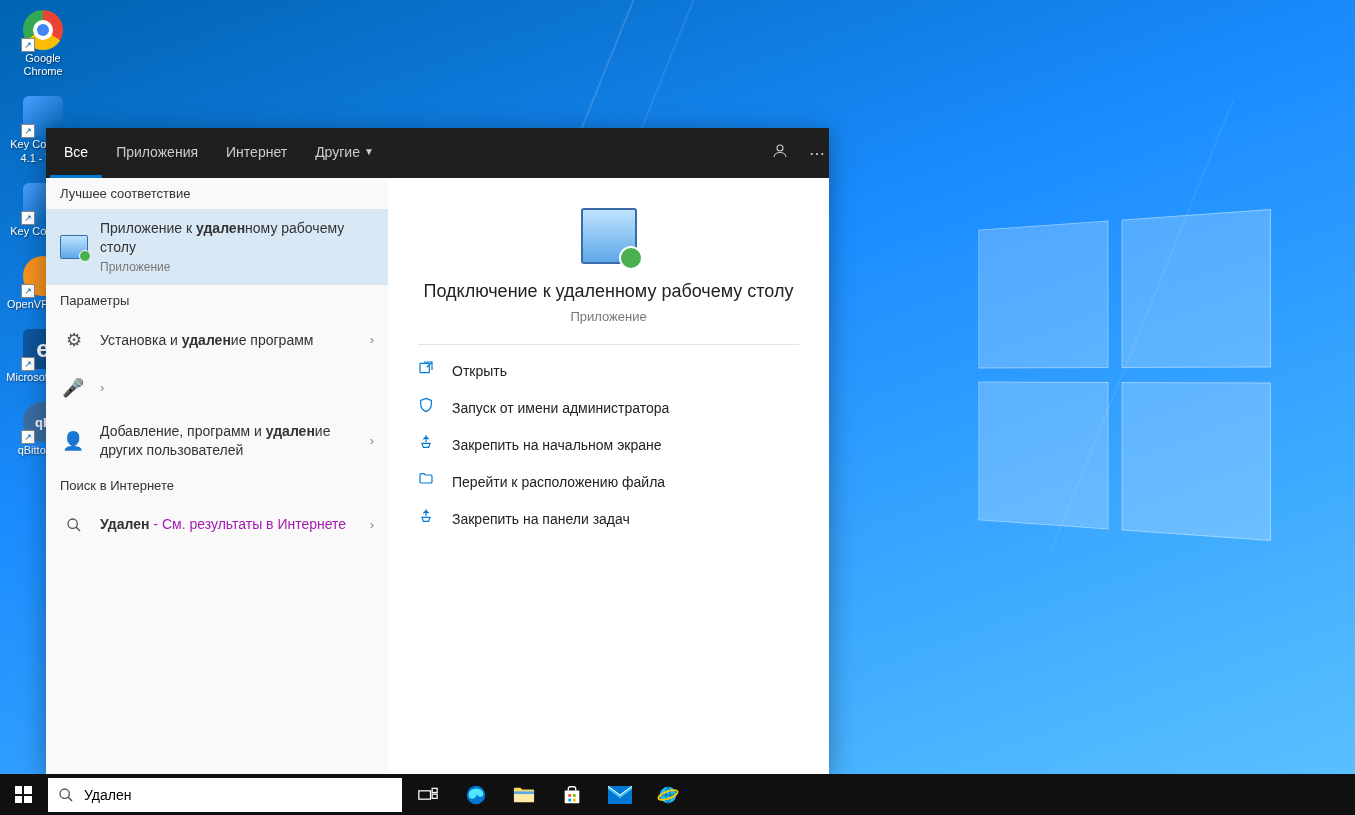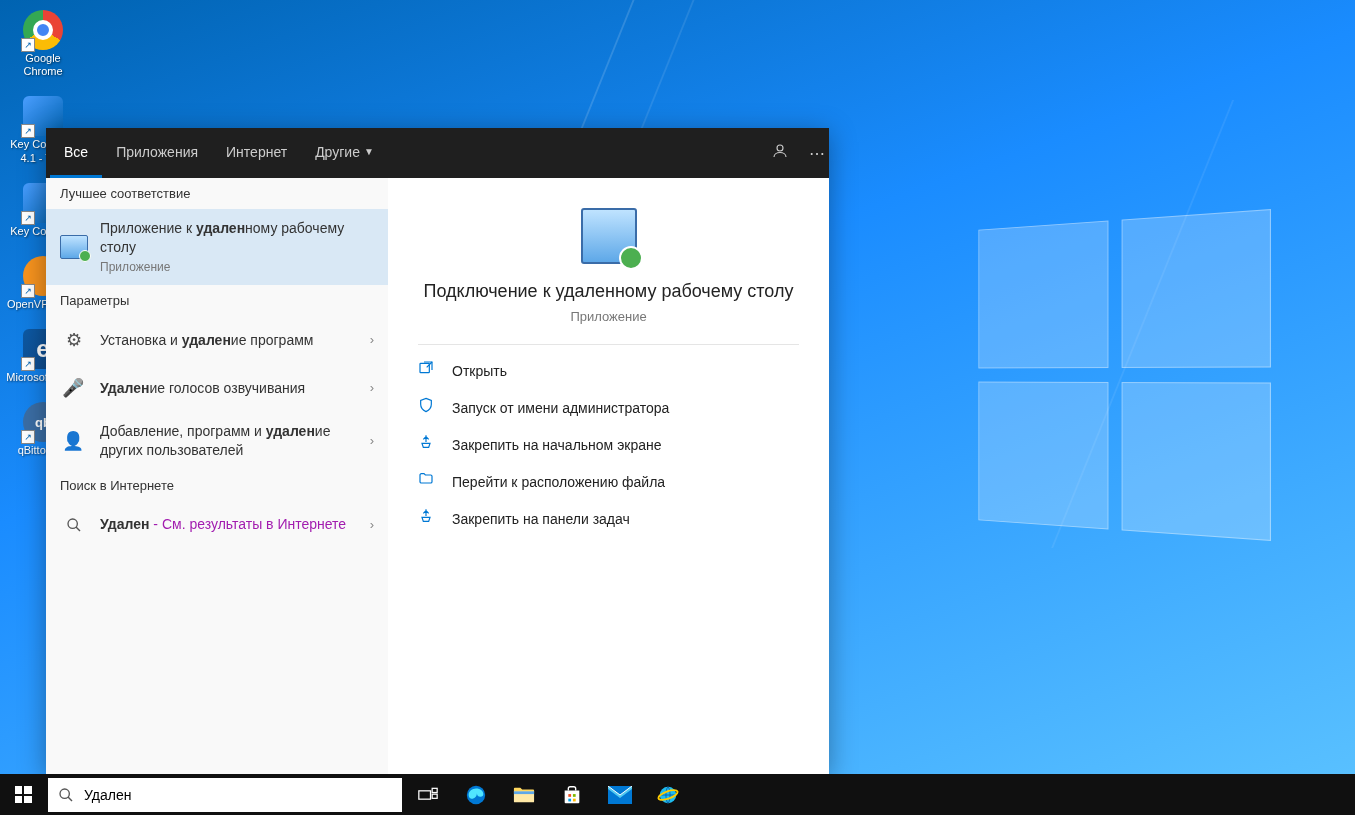--- a/index.html
+++ b/index.html
@@ -161,21 +161,20 @@
       </div>
 
       <div class="sp-section-header">Параметры</div>
       <div class="sp-item">
         <div class="item-icon">⚙</div>
         <div class="item-text"><span>Установка и </span><span class="highlight">удален</span><span>ие программ</span></div>
         <div class="chevron">›</div>
       </div>
       <div class="sp-item">
         <div class="item-icon">🎤</div>
-        <div class="item-text"><span class="highlight">Удален</span><span>ие голосов озвучивания</span></div>
         <div class="chevron">›</div>
       </div>
       <div class="sp-item">
         <div class="item-icon">👤</div>
         <div class="item-text"><span>Добавление, программ и </span><span class="highlight">удален</span><span>ие других пользователей</span></div>
         <div class="chevron">›</div>
       </div>
 
       <div class="sp-section-header">Поиск в Интернете</div>
       <div class="sp-item">

